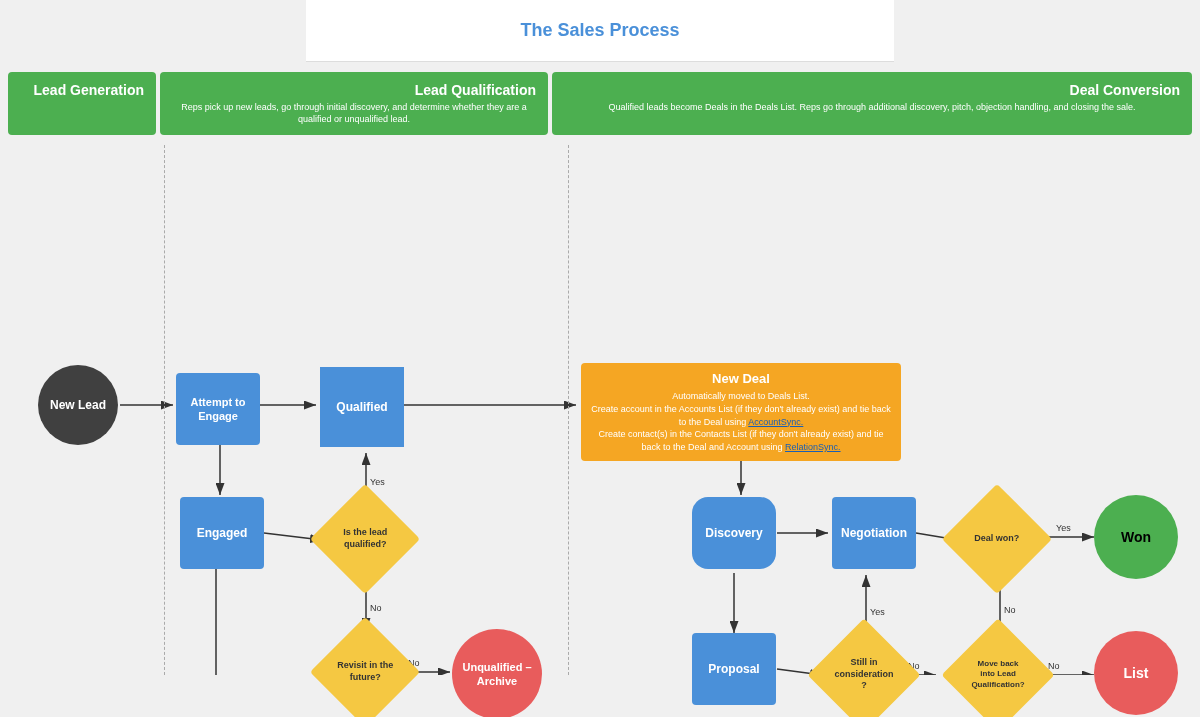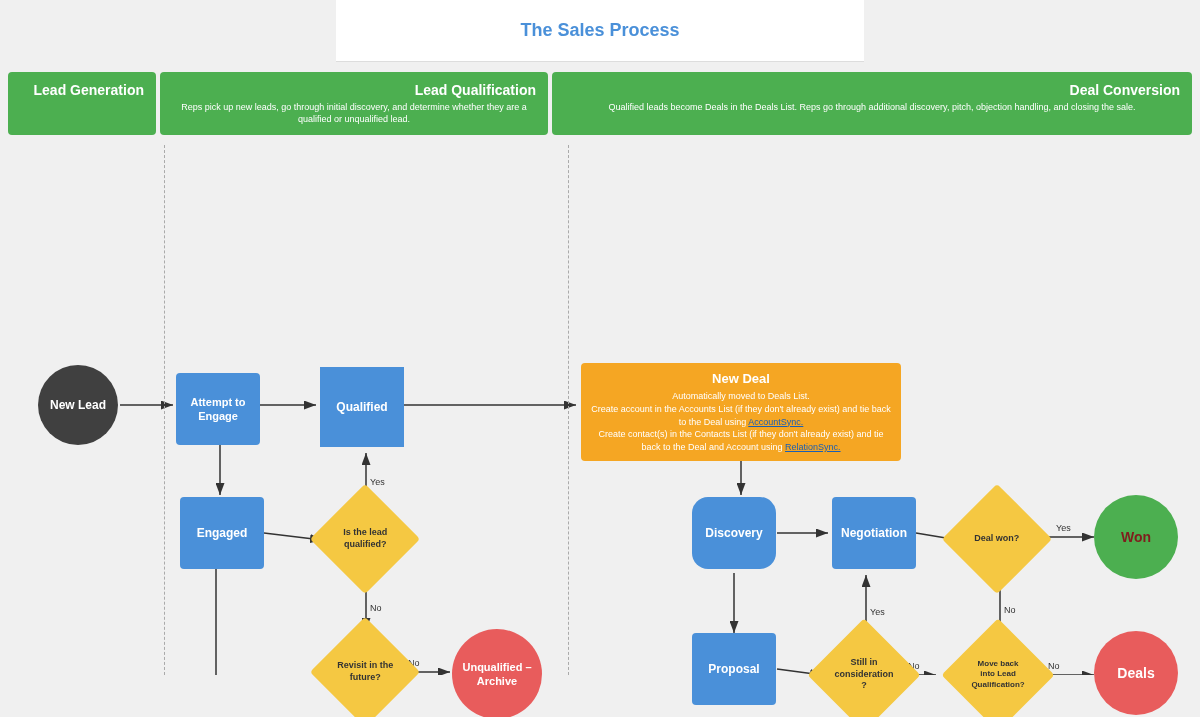--- a/index.html
+++ b/index.html
@@ -13,21 +13,21 @@
     .page-wrapper {
       width: 1200px;
       min-height: 717px;
       background: #f0f0f0;
       position: relative;
     }
 
     
     .title-area {
       background: white;
-      width: 528px;
+      width: 588px;
       margin: 0 auto;
       text-align: center;
       padding: 20px;
       border-bottom: 1px solid #ddd;
     }
 
     .title-text {
       color: #4a90d9;
       font-size: 18px;
       font-weight: bold;
@@ -387,21 +387,21 @@
 
     <div class="node node-rect color-blue negotiation" style="top:352px;left:824px;width:84px;height:72px;border-radius:4px;">
       <span style="color:white;font-weight:bold;font-size:12px;">Negotiation</span>
     </div>
 
     <div class="node node-diamond color-yellow deal-won-diamond" style="top:355px;left:950px;width:78px;height:78px;">
       <div class="node-diamond-text" style="color:#333;font-size:9px;font-weight:bold;">Deal won?</div>
     </div>
 
     <div class="node node-circle color-green won-circle" style="top:350px;left:1086px;width:84px;height:84px;">
-      <span style="color:#7f1d1d;font-weight:bold;font-size:14px;">Won</span>
+      <span style="color:#000000;font-weight:bold;font-size:14px;">Won</span>
     </div>
 
     <div class="node node-diamond color-yellow revisit-diamond" style="top:488px;left:318px;width:78px;height:78px;">
       <div class="node-diamond-text" style="color:#333;font-size:9px;font-weight:bold;">Revisit in the<br>future?</div>
     </div>
 
     <div class="node node-circle color-red unqualified-archive" style="top:484px;left:444px;width:90px;height:90px;">
       <span style="color:white;font-weight:bold;font-size:11px;text-align:center;line-height:1.3;">Unqualified –<br>Archive</span>
     </div>
 
@@ -411,21 +411,21 @@
 
     <div class="node node-diamond color-yellow consideration-diamond" style="top:490px;left:816px;width:80px;height:80px;">
       <div class="node-diamond-text" style="color:#333;font-size:9px;font-weight:bold;">Still in<br>consideration<br>?</div>
     </div>
 
     <div class="node node-diamond color-yellow move-back-diamond" style="top:490px;left:950px;width:80px;height:80px;">
       <div class="node-diamond-text" style="color:#333;font-size:8px;font-weight:bold;">Move back<br>into Lead<br>Qualification?</div>
     </div>
 
     <div class="node node-circle color-red lost-circle" style="top:486px;left:1086px;width:84px;height:84px;">
-      <span style="color:white;font-weight:bold;font-size:14px;">Deals</span>
+      <span style="color:white;font-weight:bold;font-size:14px;">List</span>
     </div>
 
     <div class="phase-sep" style="left:156px;"></div>
     <div class="phase-sep" style="left:560px;"></div>
 
   </div>
 
 </div>
 
 </body></html>

